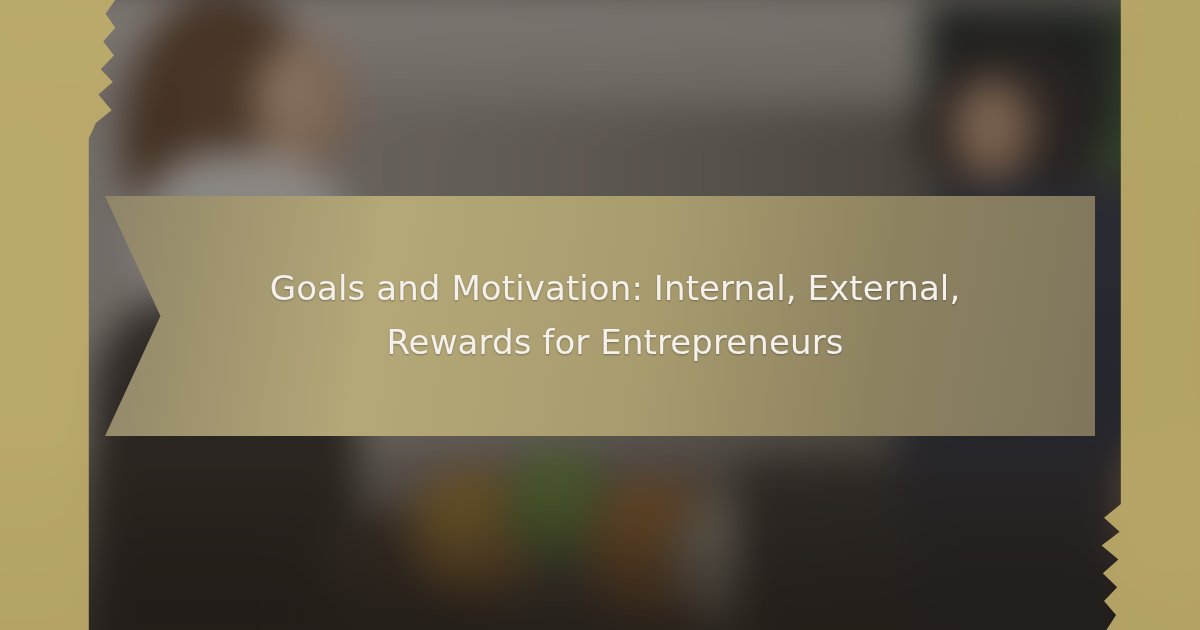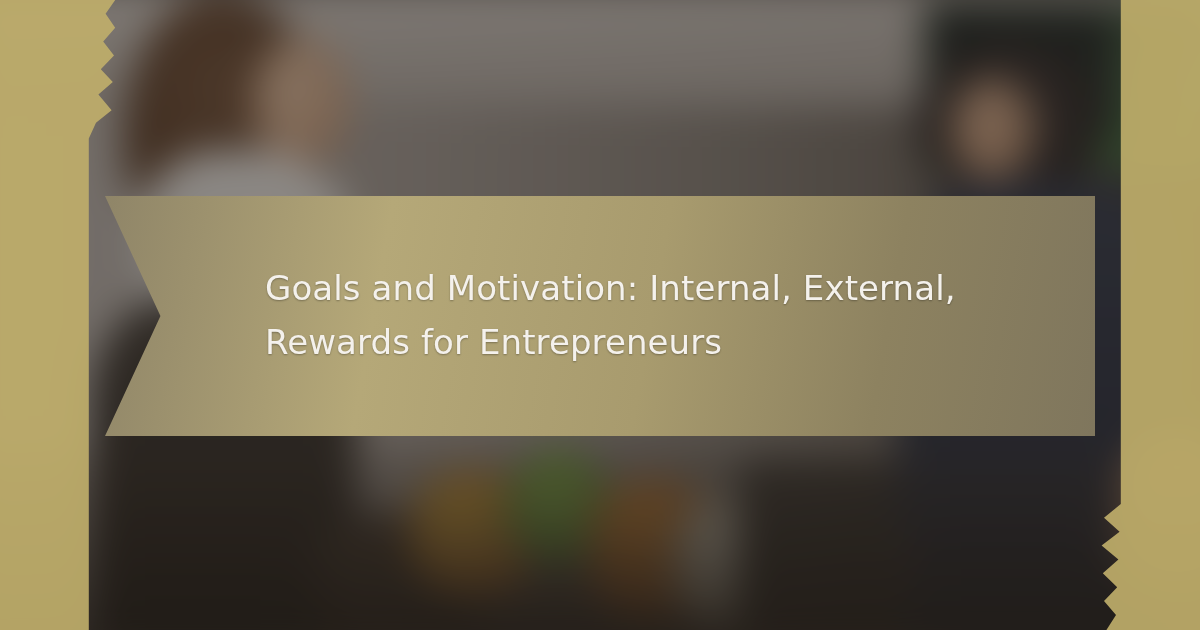--- a/index.html
+++ b/index.html
@@ -200,20 +200,21 @@
     display: flex;
     align-items: center;
     justify-content: center;
     padding: 0 120px 0 150px;
     box-sizing: border-box;
   }
   .title {
     color: #f4f1ec;
     font-size: 34px;
     line-height: 1.58;
+    text-align: center;
     font-weight: 400;
     letter-spacing: .1px;
     text-shadow: 0 1px 2px rgba(0,0,0,.30);
     max-width: 700px;
   }
 </style>
 </head>
 <body>
 
 <div id="canvas">

